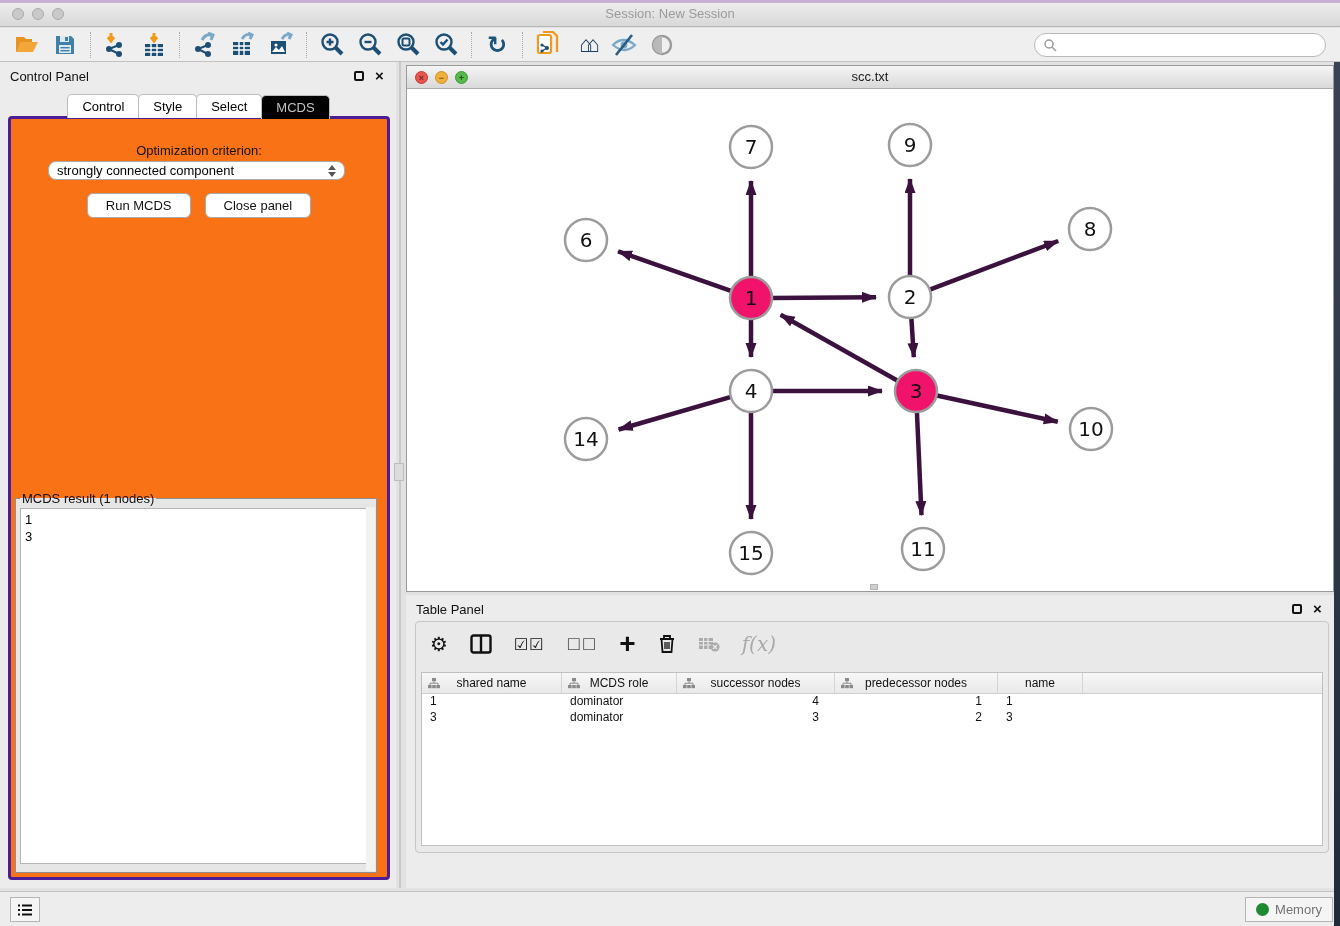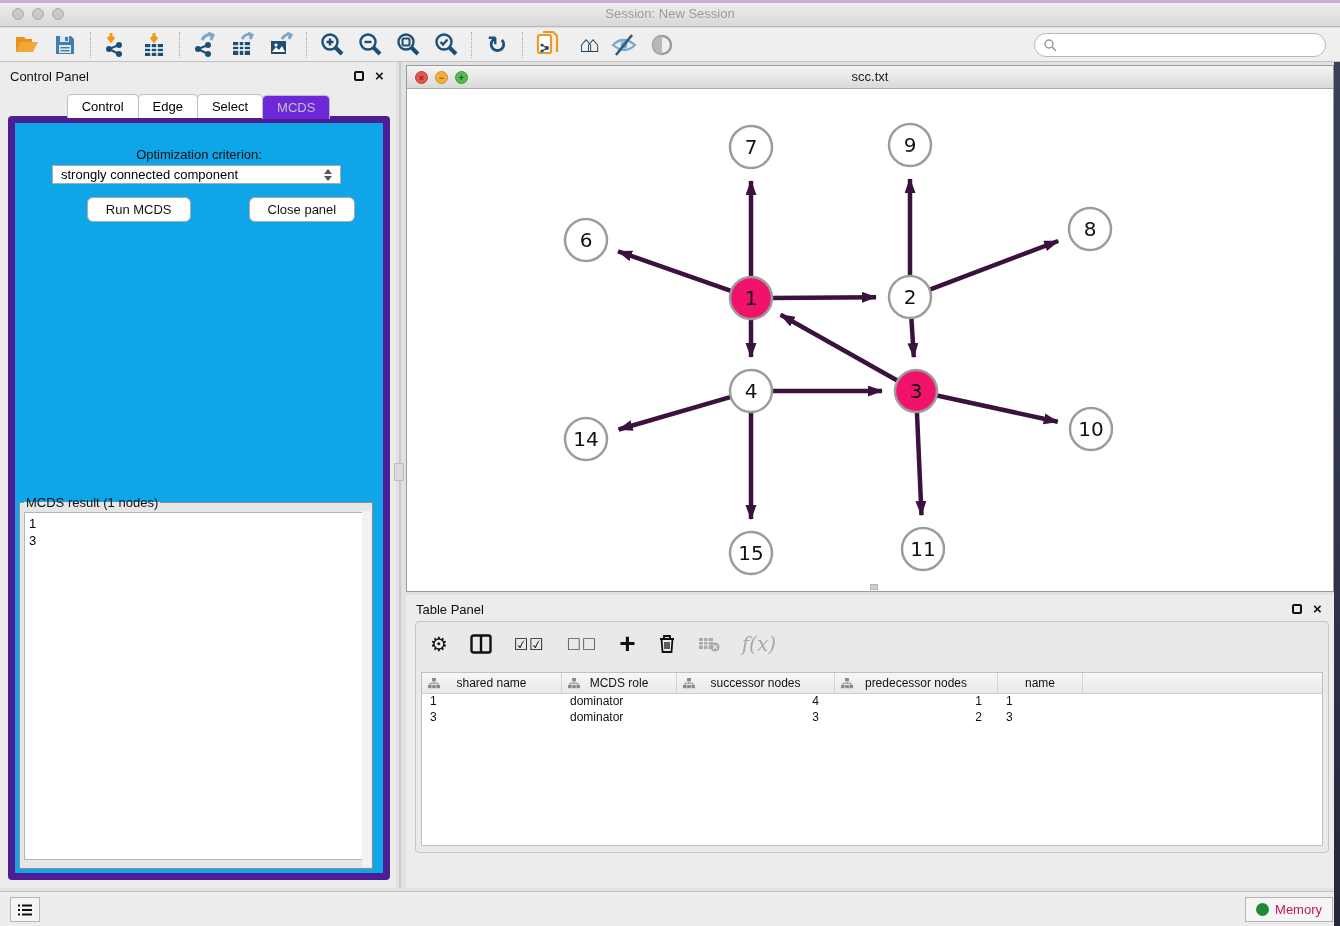--- a/index.html
+++ b/index.html
@@ -28,32 +28,32 @@
   
   #control-panel { position:absolute; left:0; top:62px; width:396px; height:826px; background:#ececec; }
   .panel-head { height:28px; display:flex; align-items:center; padding:0 10px; }
   .panel-title { font-size:13px; color:#111; flex:1; }
   .wbtn { width:13px; height:13px; margin-left:8px; cursor:default; display:flex; align-items:center; justify-content:center; }
   .float-ico { width:10px; height:10px; border:2px solid #111; border-radius:2px; }
   .close-ico { font-size:15px; font-weight:bold; color:#111; line-height:10px; }
   .tabs-row { position:relative; display:flex; justify-content:center; margin-top:4px; z-index:2; }
   .tab { font-size:13px; padding:4px 14px; background:#fff; border:1px solid #bdbdbd; border-bottom:none;
     border-radius:5px 5px 0 0; margin-right:-1px; color:#000; }
-  .tab.active { background:#6d28d9; color:#c2c2c2; position:relative; top:1px; }
-  .cp-body { position:absolute; left:8px; right:6px; top:54px; bottom:8px; background:#0ea5e9;
-    border:7px solid #4c1d95; border-radius:4px; }
+  .tab.active { background:#000000; color:#c2c2c2; position:relative; top:1px; }
+  .cp-body { position:absolute; left:8px; right:6px; top:54px; bottom:8px; background:#f97316;
+    border:3px solid #4c1d95; border-radius:4px; }
   .opt-label { text-align:center; font-size:13px; margin-top:24px; color:#111; }
   .dropdown { position:absolute; left:37px; right:42px; top:42px; height:19px; background:#fff;
-    border:1px solid #ababab; border-radius:0; display:flex; align-items:center; padding:0 8px; font-size:13px; }
+    border:1px solid #ababab; border-radius:8px; display:flex; align-items:center; padding:0 8px; font-size:13px; }
   .dd-stepper { margin-left:auto; display:flex; flex-direction:column; gap:2px; }
   .dd-stepper i { width:0; height:0; border-left:4px solid transparent; border-right:4px solid transparent; display:block; }
   .dd-up { border-bottom:5px solid #555; }
   .dd-down { border-top:5px solid #555; }
   .btn-row { position:absolute; left:0; right:0; top:74px; display:flex; justify-content:center; gap:14px; }
-  .push-btn { font-size:13px; padding:4px 18px; background:#fff; border:1px solid #ababab; border-radius:6px; color:#111;margin-left:44px; }
+  .push-btn { font-size:13px; padding:4px 18px; background:#fff; border:1px solid #ababab; border-radius:6px; color:#111; }
   fieldset.mcds-result { position:absolute; left:4px; right:10px; top:372px; bottom:4px;
     border:1px solid #8f8f8f; background:#e6e6e6; padding:2px 4px 8px 4px; }
   fieldset.mcds-result legend { font-size:13px; padding:0 2px; color:#111; }
   .result-area { position:relative; width:100%; height:100%; background:#fff; border:1px solid #b5b5b5;
     font-size:13px; padding:2px 4px; line-height:17px; white-space:pre-line; }
   .result-scroll { position:absolute; top:1px; bottom:1px; right:1px; width:9px; background:#f2f2f2; }
 
   
   .v-split { position:absolute; left:399px; top:62px; width:2px; height:826px; background:#c9c9c9; }
   .v-split-grip { position:absolute; left:394px; top:463px; width:10px; height:18px; background:#dcdcdc;
@@ -93,21 +93,21 @@
   .tp-tab { font-size:13px; padding:4px 14px; background:#fff; border:1px solid #bdbdbd; margin-right:-1px; color:#000; }
   .tp-tab:first-child { border-radius:6px 0 0 6px; }
   .tp-tab:last-child { border-radius:0 6px 6px 0; }
   .tp-tab.active { background:#dfdfdf; color:#bcbcbc; }
 
   
   #status-bar { position:absolute; left:0; top:891px; width:1340px; height:35px; background:#ededed; border-top:1px solid #c2c2c2; }
   .list-btn { position:absolute; left:10px; top:5px; width:30px; height:25px; background:#f5f5f5;
     border:1px solid #b5b5b5; display:flex; align-items:center; justify-content:center; }
   .memory-btn { position:absolute; right:7px; top:5px; height:25px; background:#f5f5f5; border:1px solid #b5b5b5;
-    display:flex; align-items:center; gap:6px; padding:0 10px; font-size:13px; color:#be185d; }
+    display:flex; align-items:center; gap:6px; padding:0 10px; font-size:13px; color:#737373; }
   .mem-dot { width:13px; height:13px; border-radius:50%; background:#1e8a34; }
 
   .desktop-strip { position:absolute; right:0; top:62px; width:6px; height:864px;
     background:linear-gradient(#3a4356,#222a3a); z-index:50; }
 </style>
 </head>
 <body>
 
 <div id="app">
 
@@ -255,21 +255,21 @@
       <span class="panel-title">Control Panel</span>
       <span class="wbtn">
           <span class="float-ico"></span>
         </span>
       <span class="wbtn">
           <span class="close-ico">×</span>
         </span>
     </div>
     <div class="tabs-row">
       <span class="tab">Control</span>
-      <span class="tab">Edge</span>
+      <span class="tab">Style</span>
       <span class="tab">Select</span>
       <span class="tab active">MCDS</span>
     </div>
     <div class="cp-body">
       <div class="opt-label">Optimization criterion:</div>
       <div class="dropdown">
         <span>strongly connected component</span>
         <span class="dd-stepper">
             <i class="dd-up"></i>
             <i class="dd-down"></i>

